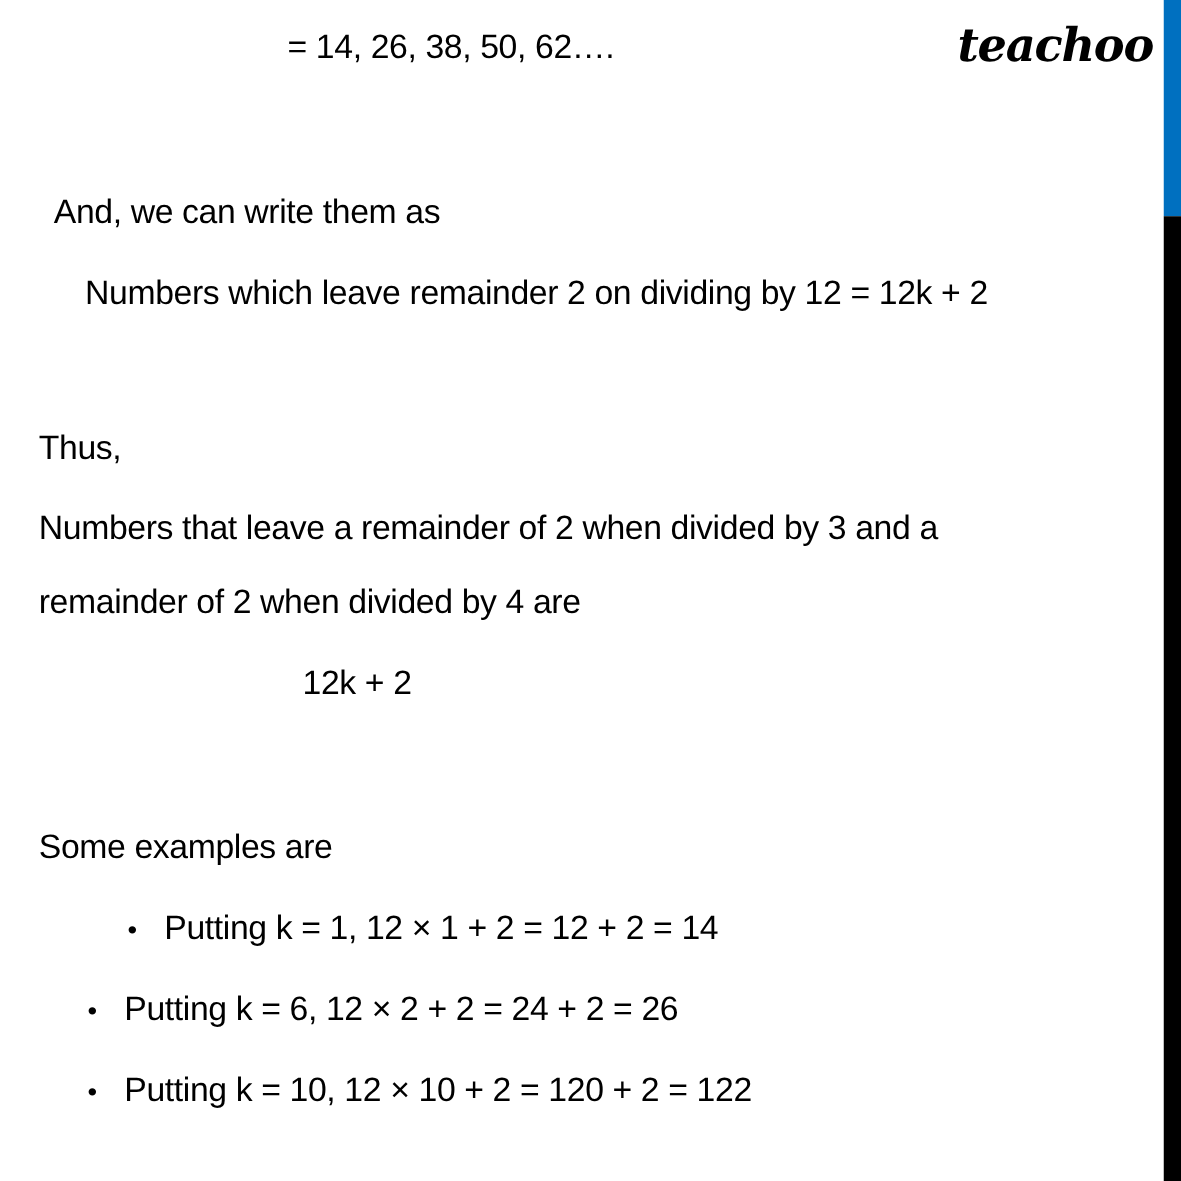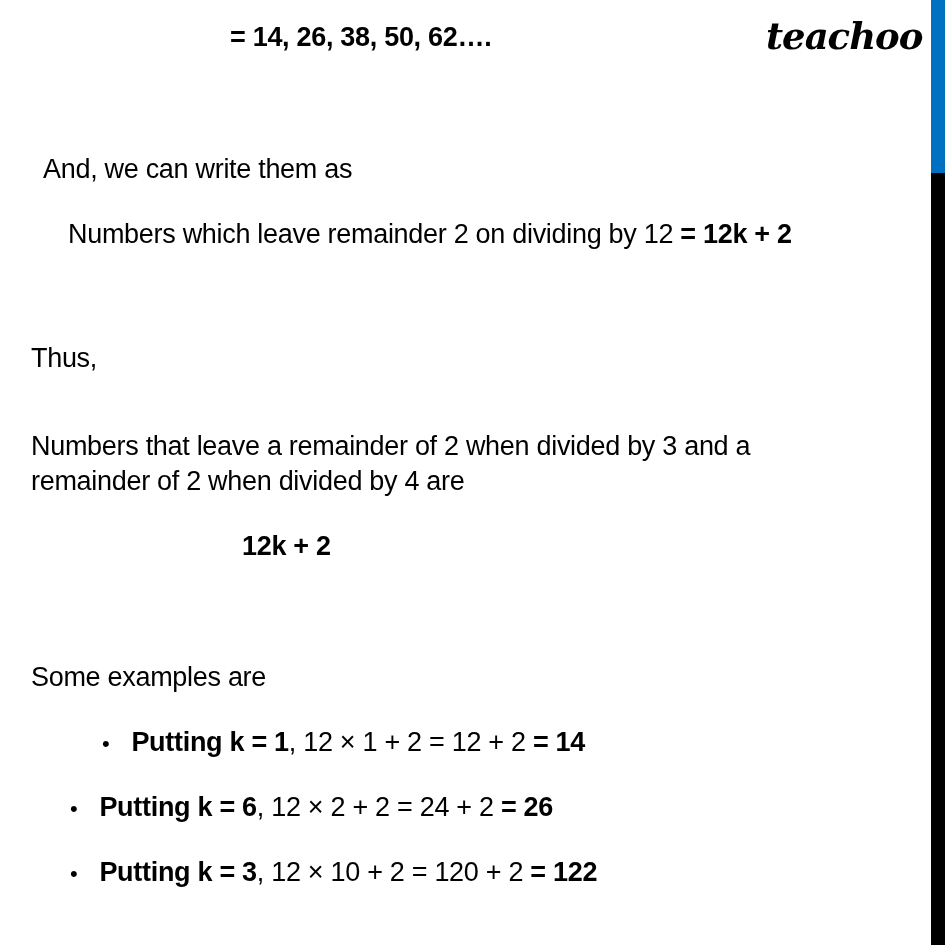--- a/index.html
+++ b/index.html
@@ -1,38 +1,38 @@
 <!DOCTYPE html>
 <html><head>
 <meta charset="utf-8">
 <style>
   html, body { margin:0; padding:0; }
   body { width:945px; height:945px; background:#ffffff; position:relative; overflow:hidden;
          font-family:"Liberation Sans", sans-serif; color:#000; }
   .line { position:absolute; font-size:27px; white-space:nowrap; letter-spacing:-0.3px; }
-  .b { font-weight:bold; }
+  .b { font-weight:normal; }
   .logo { position:absolute; left:766px; top:14px; font-family:"DejaVu Serif", serif; font-style:italic;
           font-weight:bold; font-size:37px; letter-spacing:-1px; }
   .sidebar-blue { position:absolute; left:931px; top:0; width:14px; height:173px; background:#0070c0; }
   .sidebar-black { position:absolute; left:931px; top:173px; width:14px; height:772px; background:#000; }
   .bullet { position:absolute; font-size:22px; }
 </style>
 </head>
 <body>
 
 <div class="logo">teachoo</div>
 <div class="sidebar-blue"></div>
 <div class="sidebar-black"></div>
 
 <div class="line b" style="left:230px;top:22px;">= 14, 26, 38, 50, 62….</div>
 <div class="line" style="left:43px;top:154px;">And, we can write them as</div>
 <div class="line" style="left:68px;top:219px;text-align:right;"><span>Numbers which leave remainder 2 on dividing by 12 </span><span class="b">= 12k + 2</span></div>
 <div class="line" style="left:31px;top:343px;">Thus,</div>
-<div class="line" style="left:31px;top:407px;margin-top:24px;">Numbers that leave a remainder of 2 when divided by 3 and a</div>
+<div class="line" style="left:31px;top:407px;">Numbers that leave a remainder of 2 when divided by 3 and a</div>
 <div class="line" style="left:31px;top:466px;text-align:center;">remainder of 2 when divided by 4 are</div>
 <div class="line b" style="left:242px;top:531px;">12k + 2</div>
 <div class="line" style="left:31px;top:662px;">Some examples are</div>
 
 <div>
   <div class="line" style="left:86px;top:727px;margin-left:16px;"><span class="bullet" style="position:static">•</span><span style="display:inline-block;width:22px"></span><span class="b">Putting k = 1</span><span>, 12 × 1 + 2 = 12 + 2 </span><span class="b">= 14</span></div>
   <div class="line" style="left:70px;top:792px;"><span class="bullet" style="position:static">•</span><span style="display:inline-block;width:22px"></span><span class="b">Putting k = 6</span><span>, 12 × 2 + 2 = 24 + 2 </span><span class="b">= 26</span></div>
-  <div class="line" style="left:70px;top:857px;"><span class="bullet" style="position:static">•</span><span style="display:inline-block;width:22px"></span><span class="b">Putting k = 3</span><span>, 12 × 10 + 2 = 120 + 2 </span><span class="b">= 122</span></div>
+  <div class="line" style="left:70px;top:857px;"><span class="bullet" style="position:static">•</span><span style="display:inline-block;width:22px"></span><span class="b">Putting k = 10</span><span>, 12 × 10 + 2 = 120 + 2 </span><span class="b">= 122</span></div>
 </div>
 
 </body></html>

